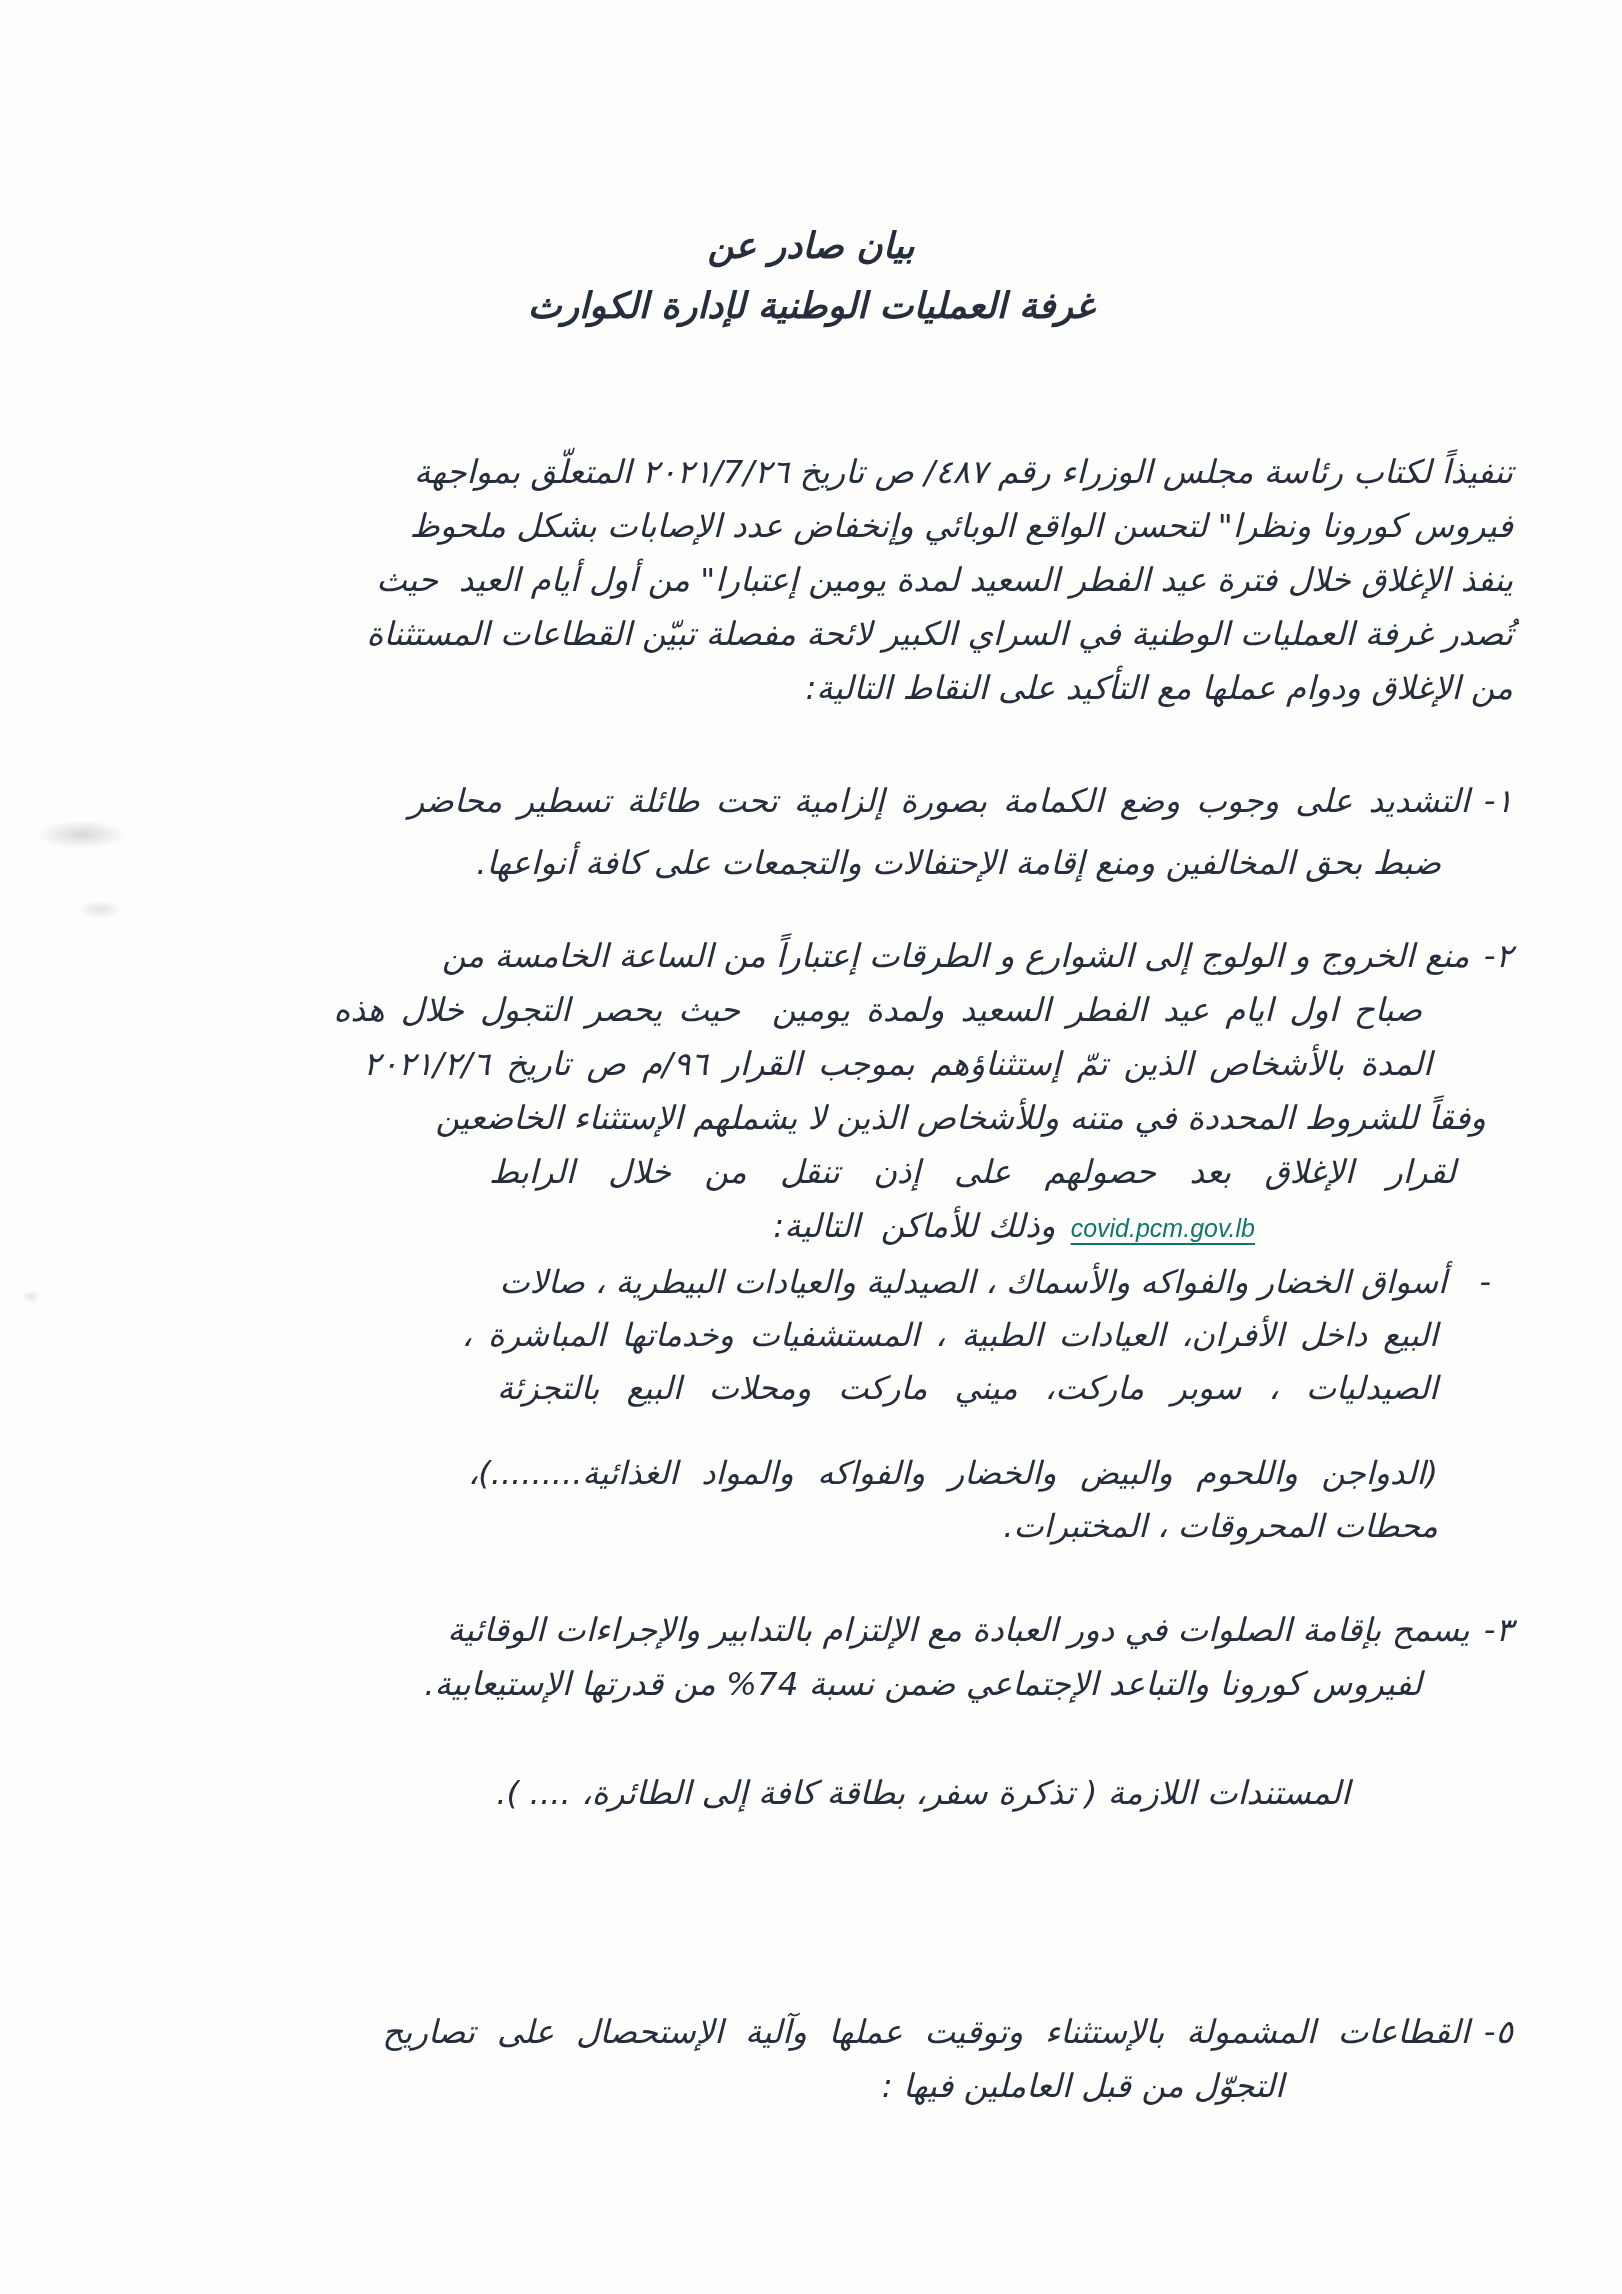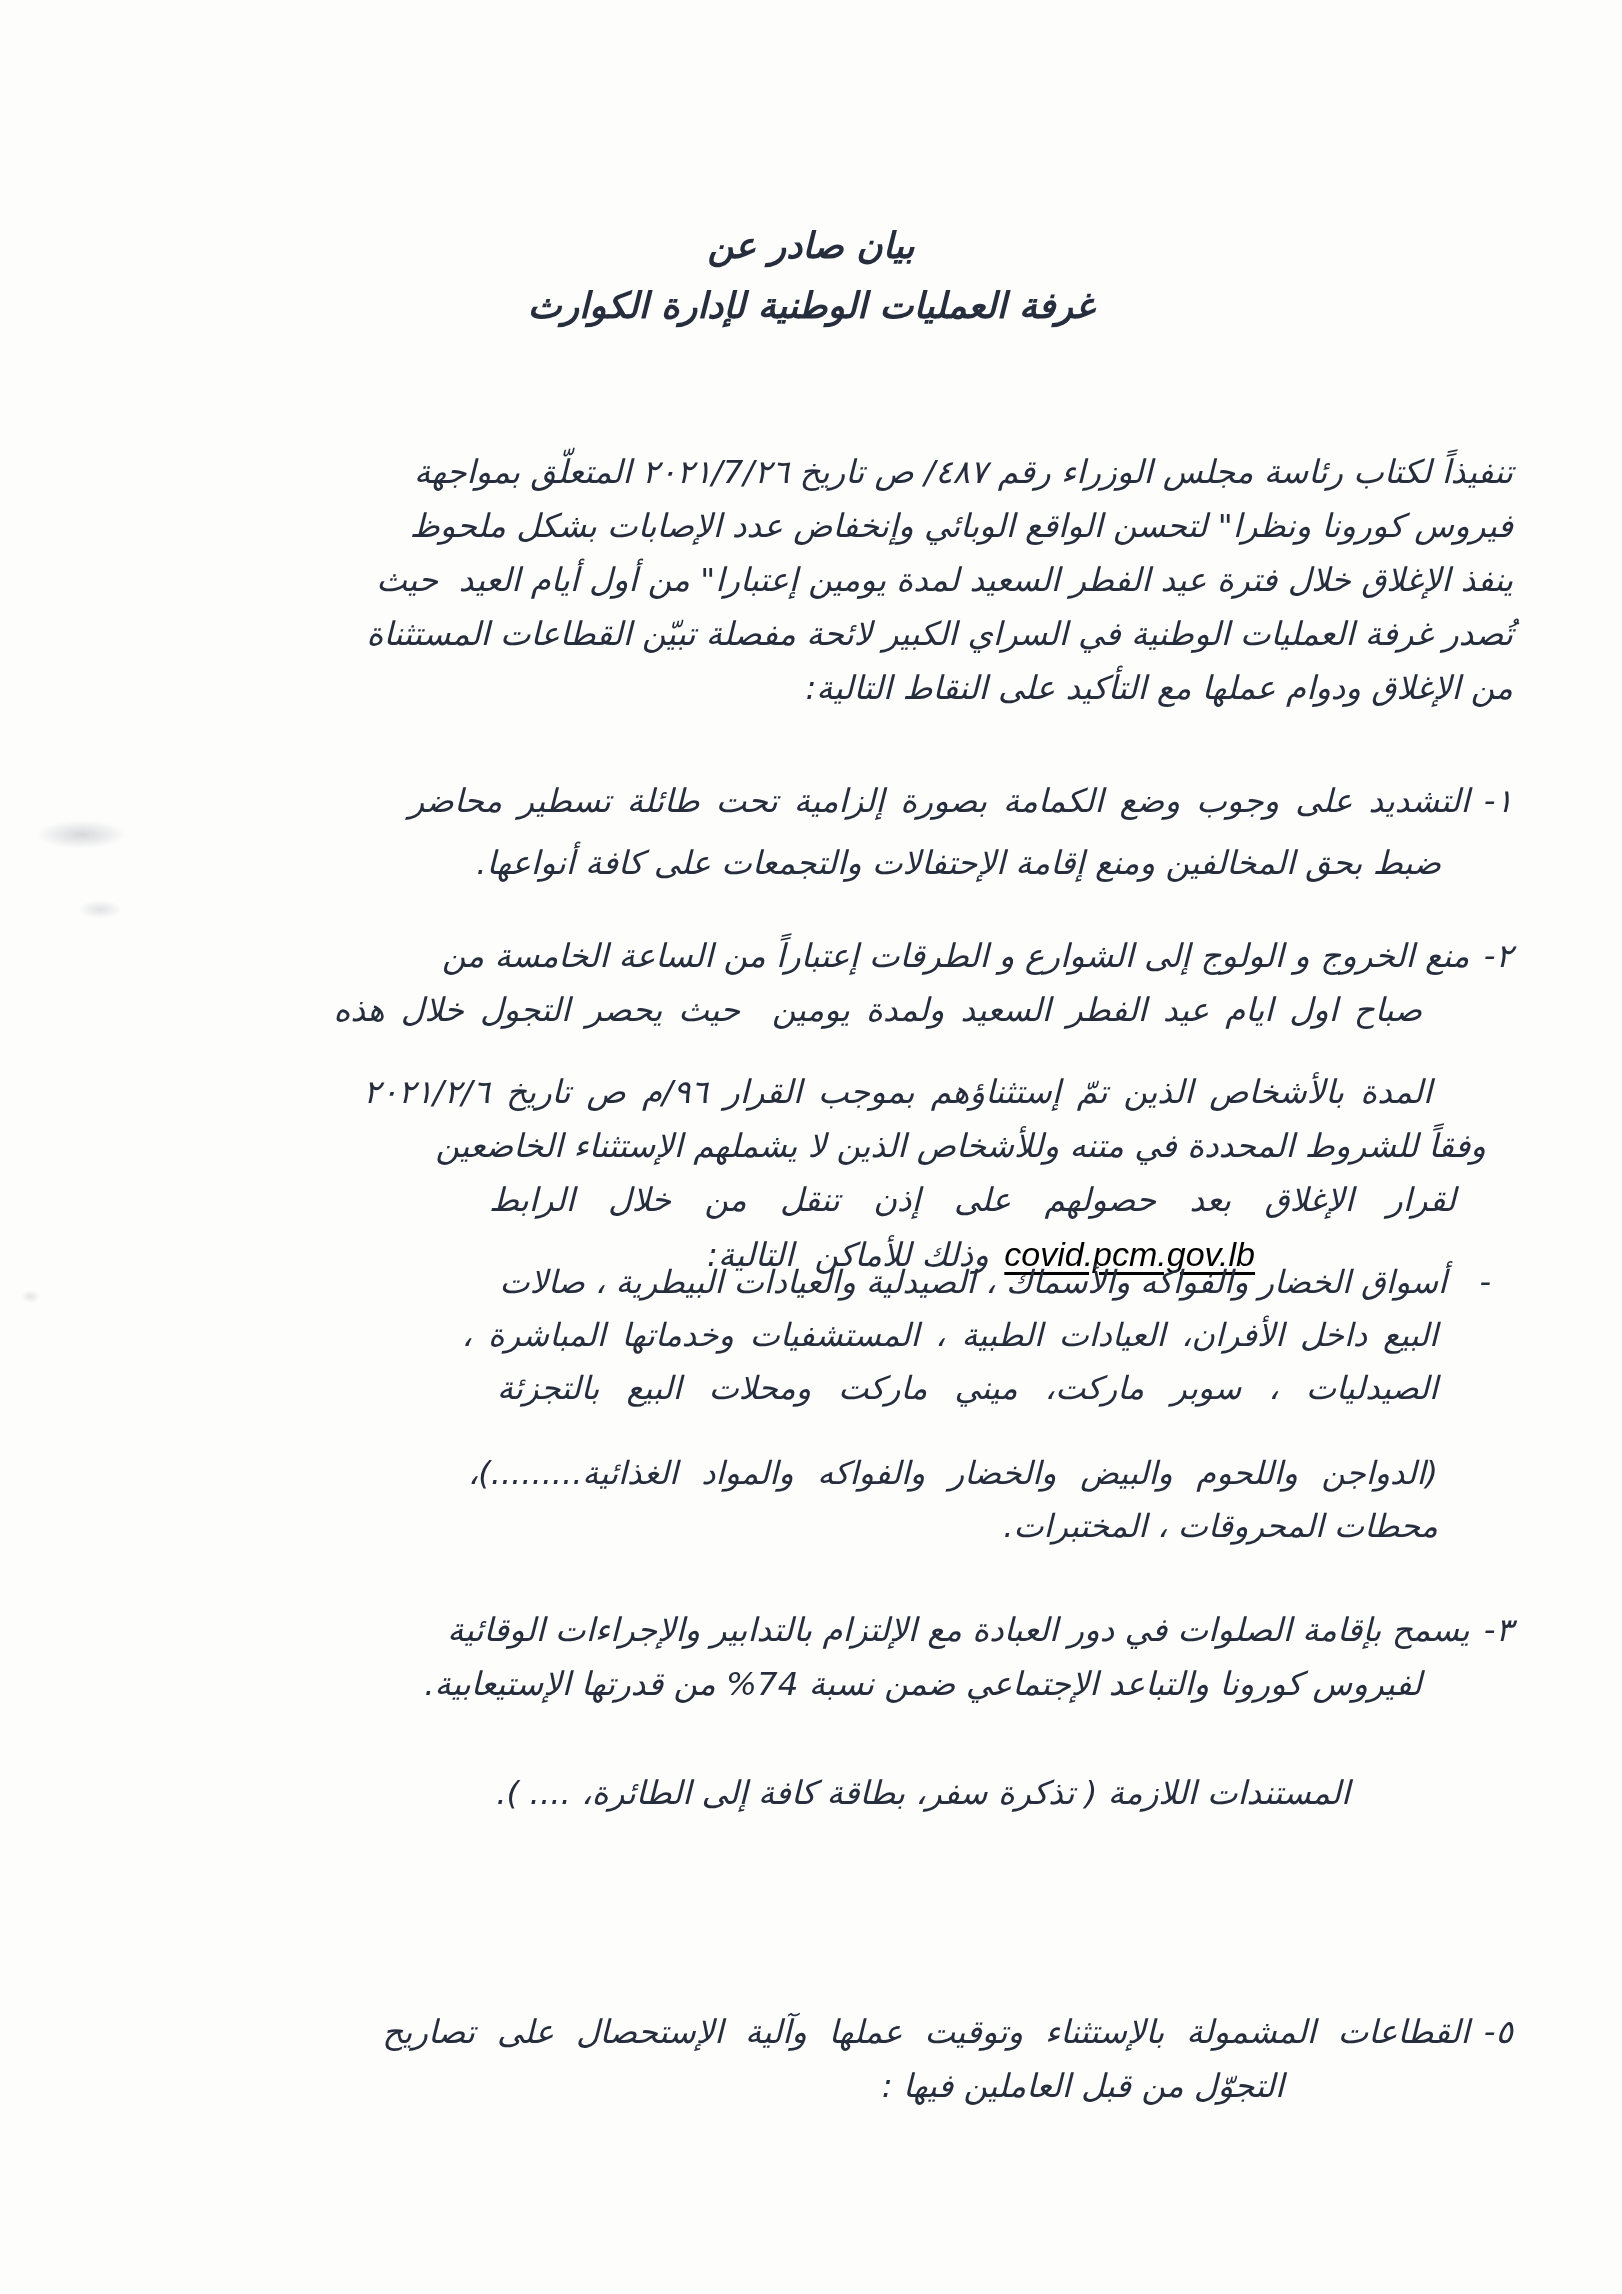--- a/index.html
+++ b/index.html
@@ -24,39 +24,39 @@
     text-align:right; white-space:pre; direction:rtl;
   }
   .bullet .line { line-height:53px; height:53px; font-size:32px; }
   .num { margin-left:14.3px; }
   .dash { margin-left:32.5px; }
   
   .i28  { padding-right:27px; }
   .i60  { padding-right:57px; }
   .i75  { padding-right:72px;margin-top:8px; }
   .i78  { padding-right:75px; }
-  .i85  { padding-right:81px;margin-top:28px; }
+  .i85  { padding-right:81px; }
   .i95  { padding-right:91px; }
   .i170 { padding-right:163px; }
   .i240 { padding-right:229px; }
   .i270 { padding-right:258px; }
   .i23  { padding-right:22px; }
   
   .s6  { word-spacing:5.7px; }
   .s12 { word-spacing:11.5px; }
   .s14 { word-spacing:13.4px;margin-top:32px; }
   .s18 { word-spacing:17px; }
   .s24 { word-spacing:23px; }
   .url {
     font-family:"Liberation Sans", sans-serif;
-    font-size:34px;
+    font-size:25px;
     text-decoration:underline;
     text-underline-offset:5.7px;
     margin-left:15.3px;
-    color:#000000;
+    color:#0f766e;
     margin-top:39px;
   }
   
   .artifact { position:absolute; pointer-events:none; }
   .a1 { left:36px;  top:820px;  width:91px; height:29px;
         background:radial-gradient(ellipse at center, rgba(125,130,140,0.30), rgba(125,130,140,0) 70%); }
   .a2 { left:78px;  top:900px;  width:44px; height:19px;
         background:radial-gradient(ellipse at center, rgba(125,130,140,0.22), rgba(125,130,140,0) 70%); }
   .a3 { left:21px;  top:1290px; width:19px; height:13.4px;
         background:radial-gradient(ellipse at center, rgba(125,130,140,0.20), rgba(125,130,140,0) 70%); }

